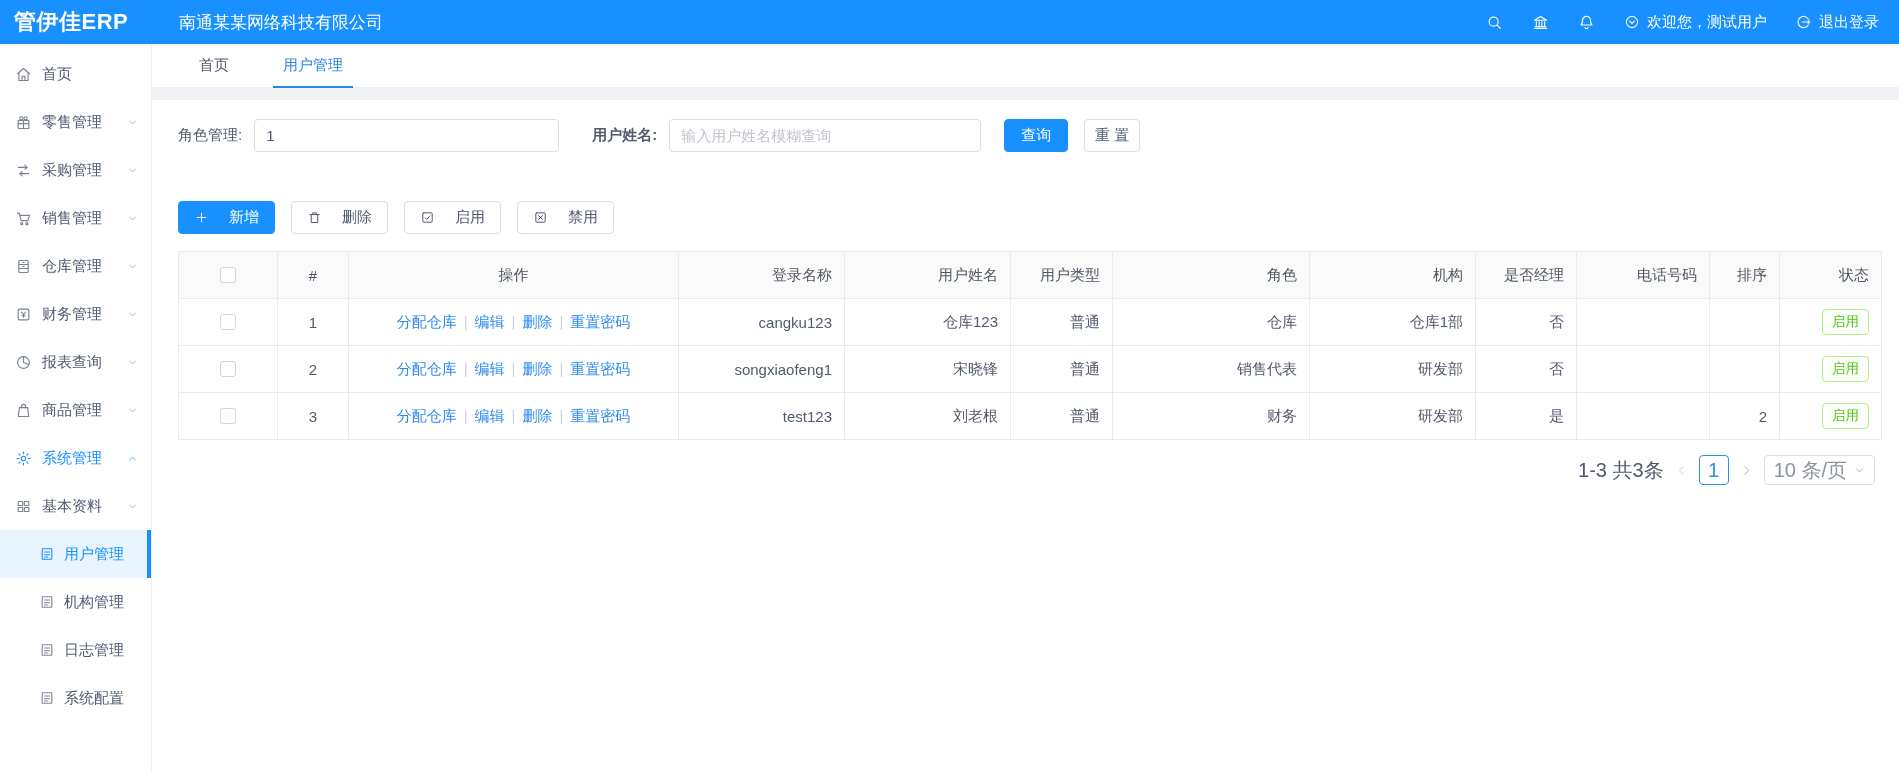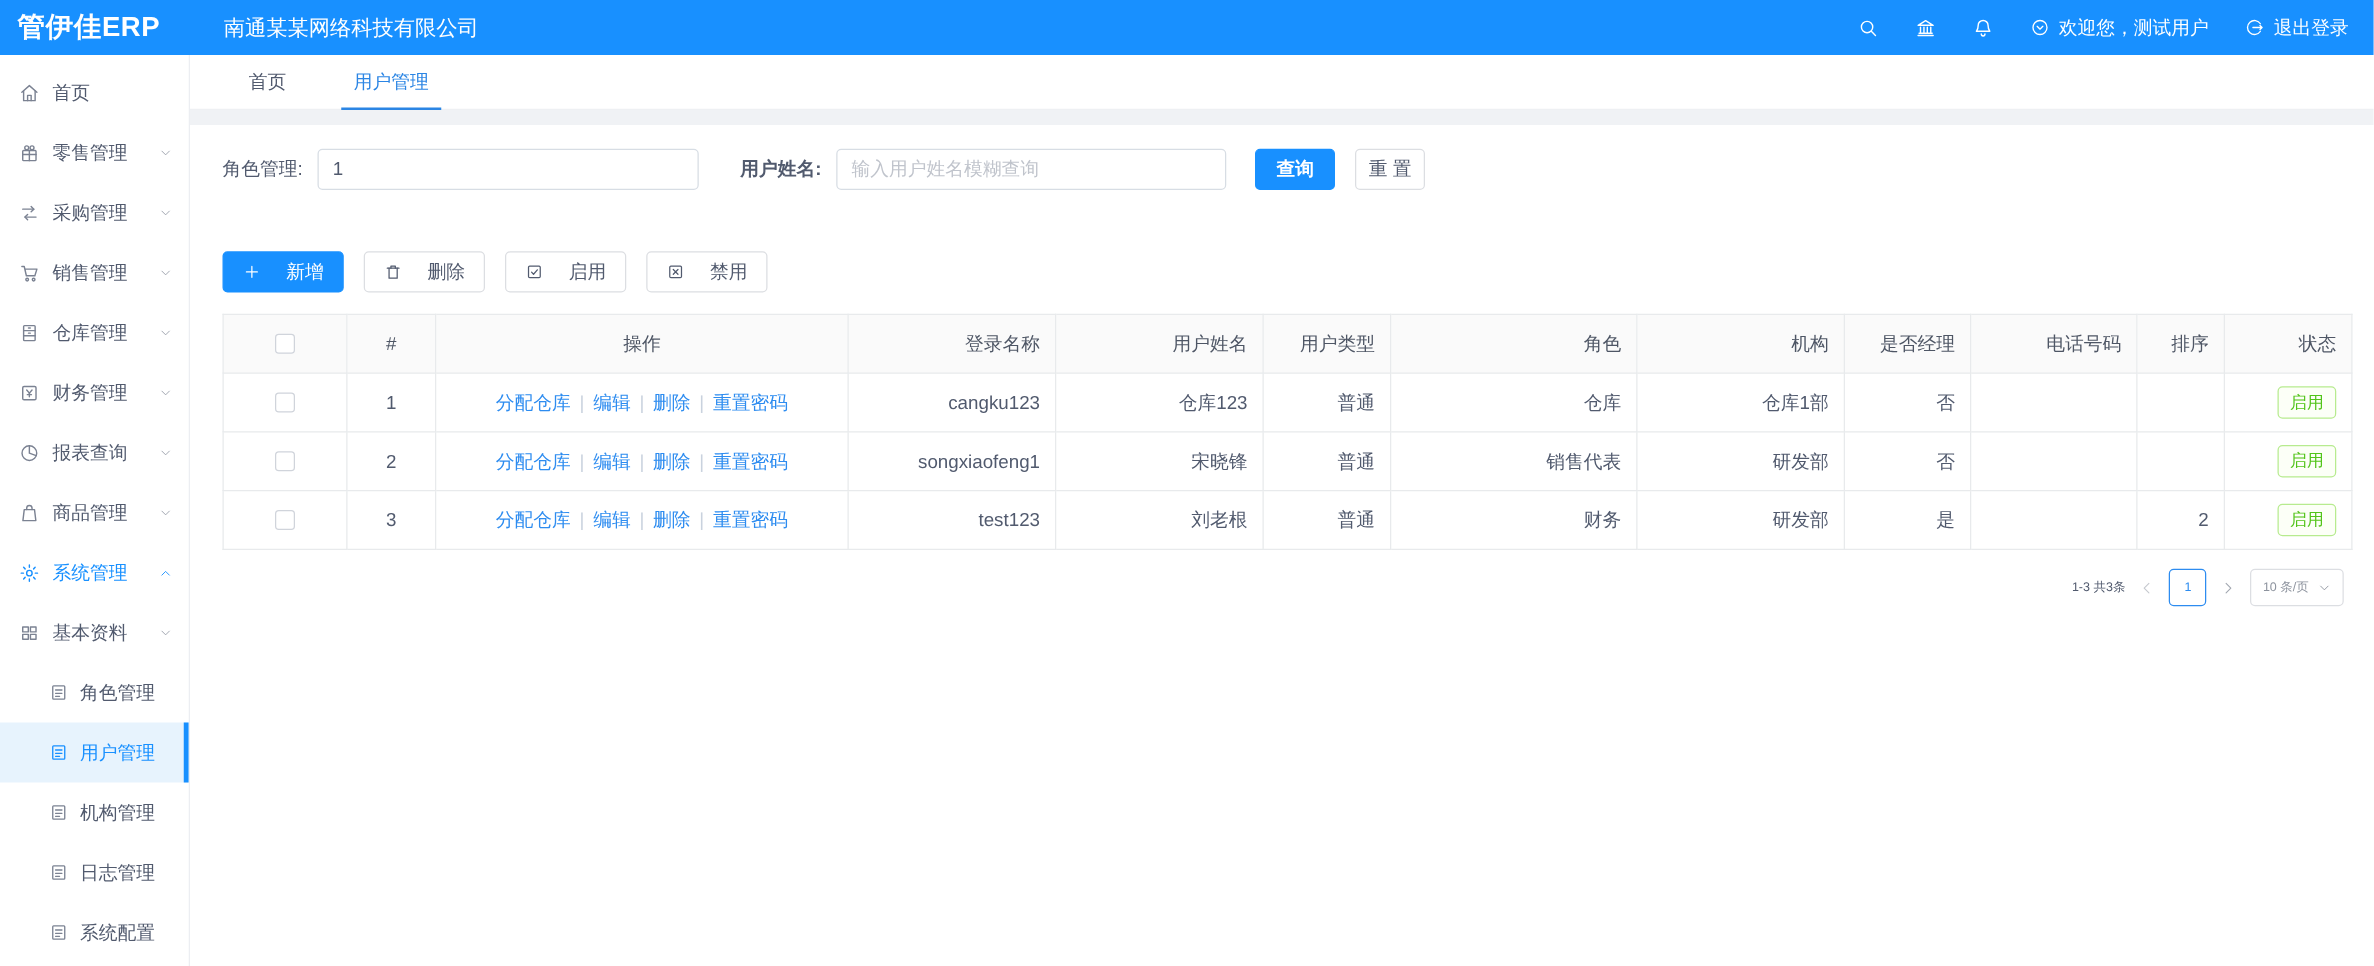--- a/index.html
+++ b/index.html
@@ -45,41 +45,41 @@
 
   
   .searchrow { display:flex; align-items:center; font-size:15px; }
   .searchrow label { margin-right:12px; white-space:nowrap; }
   .lbl2 { margin-left:33px;font-weight:bold; }
   .inp { height:33px; border:1px solid #d7dde4; border-radius:4px; padding:0 11px; font-size:15px; color:#515a6e; outline:none; background:#fff; font-family:inherit; }
   .inp::placeholder { color:#c0c4cc; }
   .w1 { width:305px; } .w2 { width:312px; }
   .btn { height:33px; border:1px solid #dcdee2; background:#fff; border-radius:4px; font-size:15px; color:#515a6e; display:inline-flex; align-items:center; justify-content:center; cursor:pointer; font-family:inherit; white-space:nowrap; }
   .btn.primary { background:#1890ff; border-color:#1890ff; color:#fff; }
-  .qbtn { margin-left:23px; width:64px;font-weight:bold; }
+  .qbtn { margin-left:23px; width:64px; }
   .rbtn { margin-left:16px; width:56px; }
 
   
   .toolbar { margin-top:17px; display:flex; gap:16px; }
   .toolbar .btn { padding:0 15px; gap:20px;margin-top:32px; }
   .bicon { display:inline-flex; }
   .bicon svg { width:15px; height:15px; }
 
   
   table.grid { margin-top:17px; width:100%; border-collapse:collapse; table-layout:fixed; font-size:15px; color:#515a6e; }
   .grid th, .grid td { border:1px solid #e8eaec; height:47px; padding:0 12px; font-weight:normal; text-align:right; white-space:nowrap; overflow:hidden; }
   .grid th { background:#fafafa; color:#4e5665; }
   .center { text-align:center !important; }
   .cbx { width:16px; height:16px; border:1px solid #d0d4db; border-radius:3px; background:#fff; margin:0 auto; cursor:pointer; }
   .link { color:#2d8cf0; cursor:pointer; }
   .sep { color:#c9d2de; margin:0 7px; }
   .badge { display:inline-block; padding:2px 9px; border:1px solid #b7eb8f; background:#fcfff7; color:#52c41a; border-radius:4px; font-size:13.5px; line-height:1.5; }
 
   
-  .pager { margin-top:15px; display:flex; justify-content:flex-end; align-items:center; gap:11px; font-size:10px; color:#515a6e; padding-right:6px; }
+  .pager { margin-top:15px; display:flex; justify-content:flex-end; align-items:center; gap:11px; font-size:20px; color:#515a6e; padding-right:6px; }
   .parrow { display:inline-flex; color:#c5c8ce; cursor:pointer; }
   .parrow.next { color:#a0a6af; }
   .parrow svg { width:13px; height:13px; }
   .pnum { min-width:30px; height:30px; border:1px solid #2d8cf0; border-radius:4px; color:#2d8cf0; display:inline-flex; align-items:center; justify-content:center; background:#fff; cursor:pointer; }
   .psize { height:30px; border:1px solid #dcdee2; border-radius:4px; display:inline-flex; align-items:center; gap:7px; padding:0 9px; color:#8d939e; background:#fff; cursor:pointer; white-space:nowrap; }
 </style>
 </head>
 <body>
 
 <div class="app">
@@ -274,31 +274,20 @@
                 <rect x="4.5" y="13.4" width="6.3" height="5.6"></rect>
                 <rect x="13.2" y="13.4" width="6.3" height="5.6"></rect>
               </svg>
             </span>
             <span class="lbl">基本资料</span>
             <span class="chev">
               <svg viewBox="0 0 24 24" fill="none" stroke="currentColor" stroke-width="1.6" stroke-linecap="round" stroke-linejoin="round">
                 <path d="M5.5 8.5 L12 15 L18.5 8.5"></path>
               </svg>
             </span>
-          </div>
-          <div class="side-sub">
-            <span class="icon">
-              <svg viewBox="0 0 24 24" fill="none" stroke="currentColor" stroke-width="1.6" stroke-linecap="round" stroke-linejoin="round">
-                <rect x="4.8" y="4" width="14.4" height="16" rx="1"></rect>
-                <line x1="8.2" y1="9" x2="15.8" y2="9"></line>
-                <line x1="8.2" y1="13" x2="15.8" y2="13"></line>
-                <line x1="8.2" y1="16.6" x2="13" y2="16.6"></line>
-              </svg>
-            </span>
-            <span>角色管理</span>
           </div>
           <div class="side-sub active">
             <span class="icon">
               <svg viewBox="0 0 24 24" fill="none" stroke="currentColor" stroke-width="1.6" stroke-linecap="round" stroke-linejoin="round">
                 <rect x="4.8" y="4" width="14.4" height="16" rx="1"></rect>
                 <line x1="8.2" y1="9" x2="15.8" y2="9"></line>
                 <line x1="8.2" y1="13" x2="15.8" y2="13"></line>
                 <line x1="8.2" y1="16.6" x2="13" y2="16.6"></line>
               </svg>
             </span>

